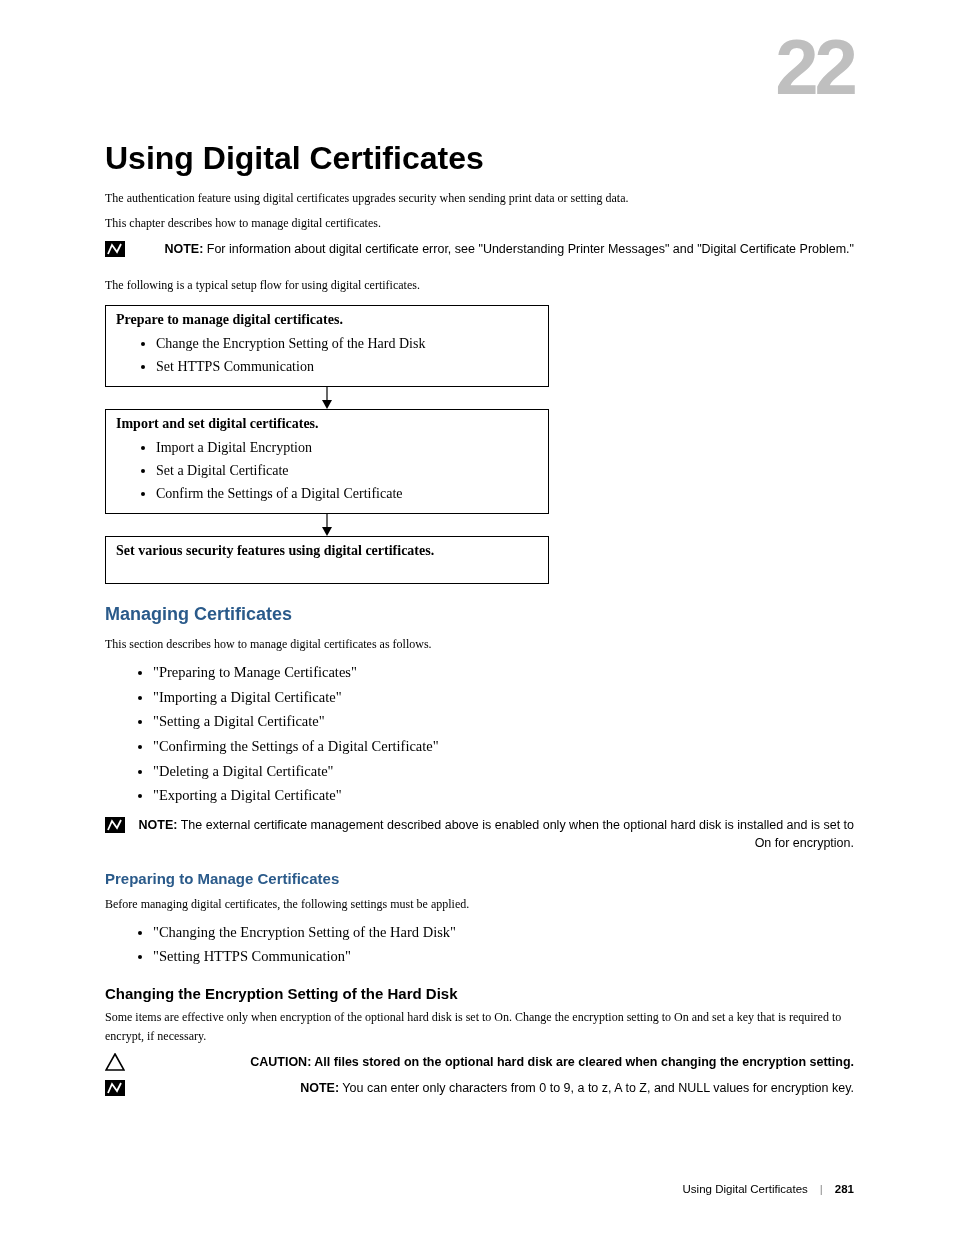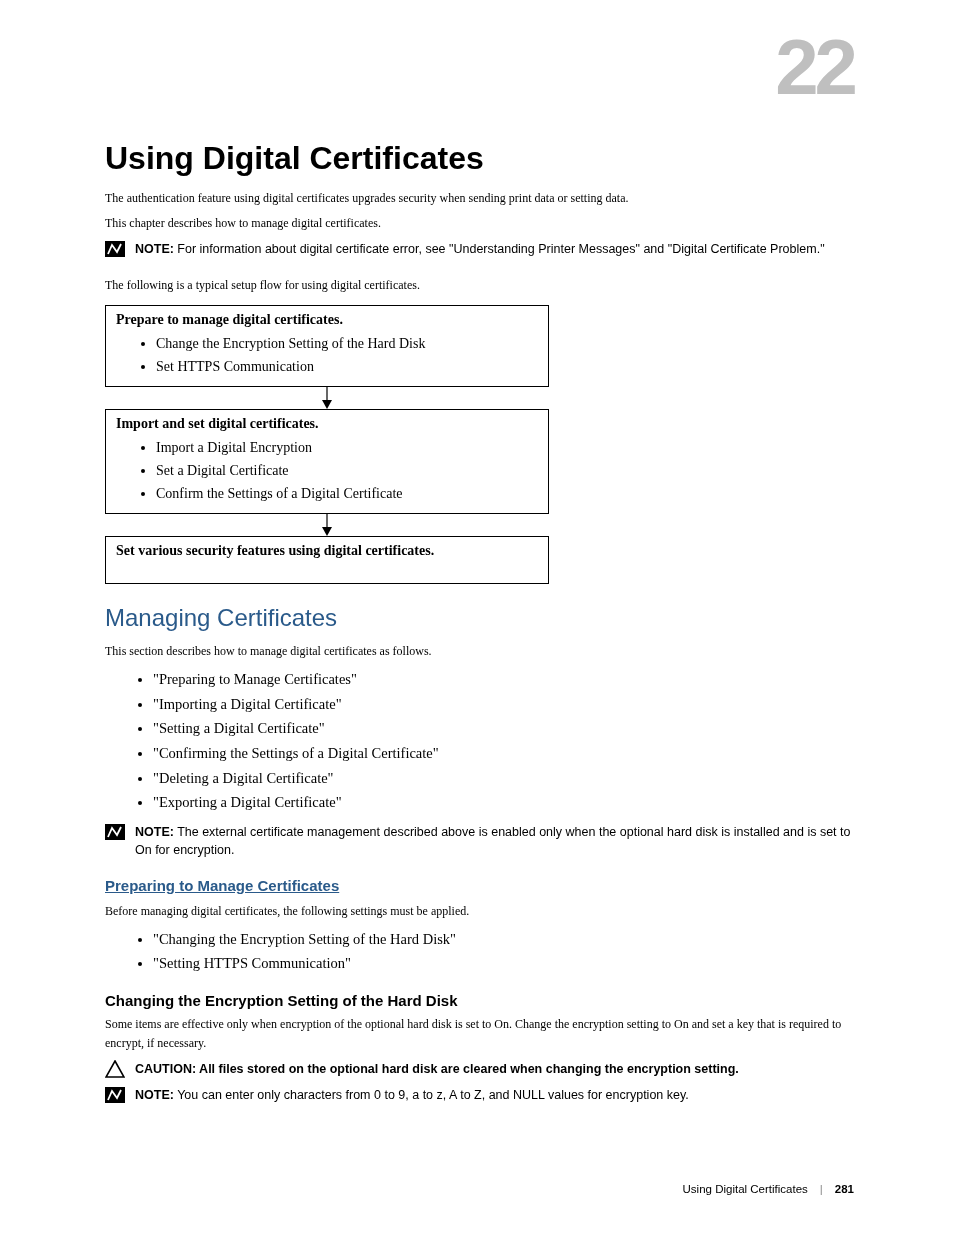--- a/index.html
+++ b/index.html
@@ -50,20 +50,21 @@
   .caution-icon {
     flex: 0 0 20px;
     width: 20px;
     height: 18px;
   }
   .note-text, .caution-text {
     font-family: Arial, sans-serif;
     font-size: 12.5px;
     line-height: 1.45;
     flex: 1;
+    text-align: right;
   }
   .note-label, .caution-label {
     font-weight: bold;
   }
   .flow-container {
     width: 444px;
     margin: 10px 0 20px 0;
   }
   .flow-box {
     border: 1px solid #000;
@@ -86,34 +87,33 @@
     text-align: center;
     height: 22px;
     position: relative;
   }
   .arrow-wrap svg {
     display: block;
     margin: 0 auto;
   }
   h2 {
     font-family: Arial, sans-serif;
-    font-weight: 400;
-    font-size: 24px;
+    font-weight: 700;
+    font-size: 18px;
     color: #2a5a8a;
     margin-top: 16px;
     margin-bottom: 10px;
   }
   h3 {
     font-family: Arial, sans-serif;
     font-weight: bold;
     font-size: 15px;
     color: #2a5a8a;
     margin-top: 18px;
     margin-bottom: 8px;
-    text-decoration: underline;
   }
   h4 {
     font-family: Arial, sans-serif;
     font-weight: bold;
     font-size: 15px;
     color: #000;
     margin-top: 16px;
     margin-bottom: 6px;
   }
   ul.body-list {

